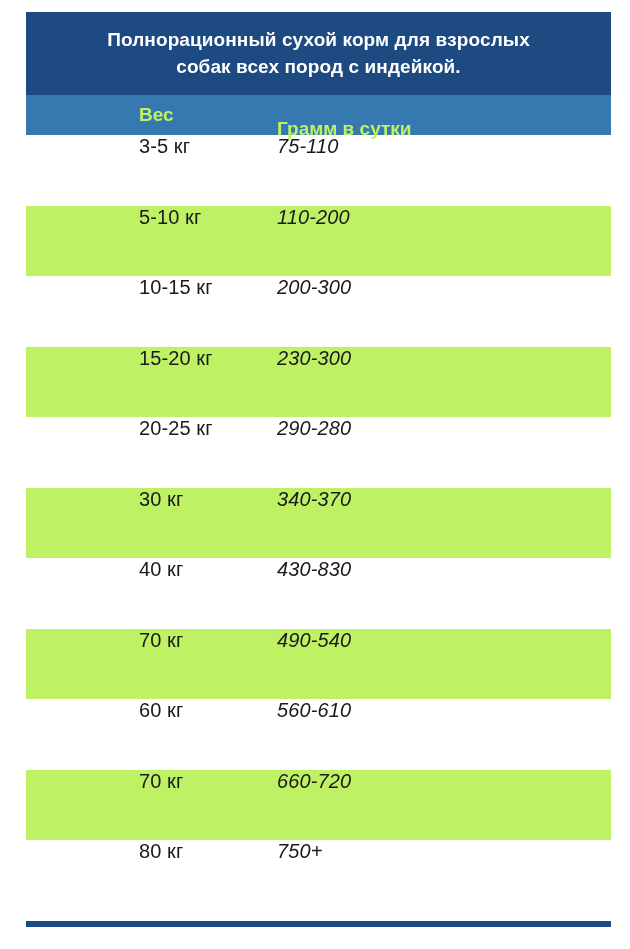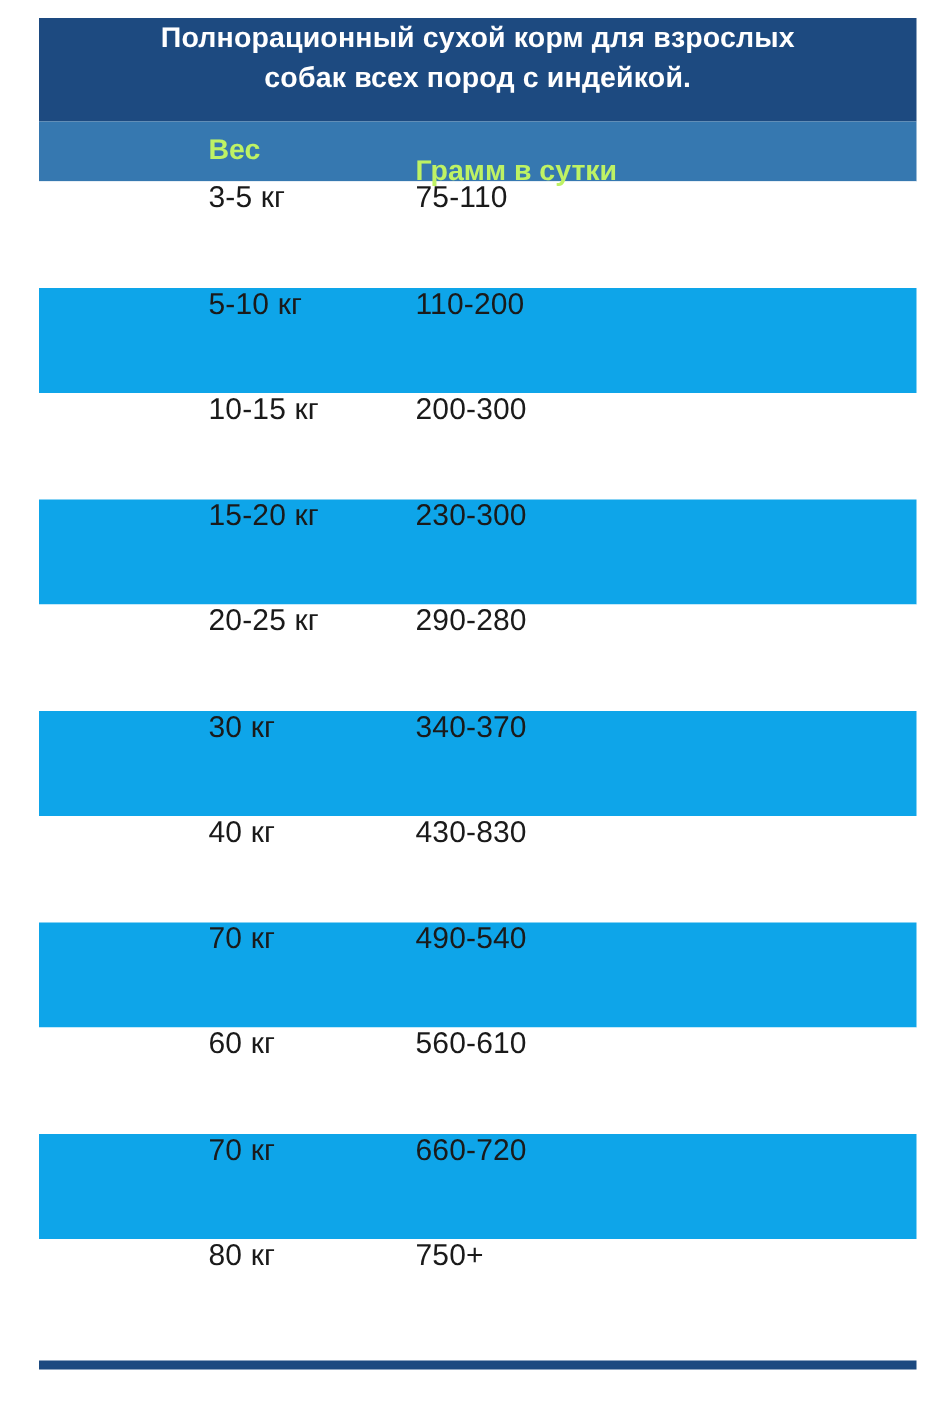--- a/index.html
+++ b/index.html
@@ -29,21 +29,21 @@
   }
 
   
   .table-title {
     background: #1d4a80;
     color: #ffffff;
     font-size: 19px;
     font-weight: bold;
     line-height: 27px;
     text-align: center;
-    padding: 0 60px 15px 60px;
+    padding: 14px 60px 15px 60px;
     box-sizing: border-box;
     letter-spacing: 0.1px;
   }
 
   
   .table-head {
     display: flex;
     background: #3678b0;
     height: 40px;
     align-items: center;
@@ -66,37 +66,38 @@
   
   .table-body {
     background: #ffffff;
   }
   .table-row {
     display: flex;
     height: 70.5px;
     background: #ffffff;
   }
   .table-row.alt {
-    background: #0ea5e9;
+    background: #bef264;
   }
   .table-row .cell {
     font-size: 20px;
     color: #1a1a1a;
     font-weight: normal;
     letter-spacing: 0.1px;
   }
   .table-row .col-weight {
     width: 227px;
     box-sizing: border-box;
     padding-left: 113px;
   }
   .table-row .col-grams {
     flex: 1;
     box-sizing: border-box;
     padding-left: 24px;
+    font-style: italic;
   }
 
   
   .table-footer-bar {
     height: 6px;
     background: #1d4a80;
     margin-top: 10px;
   }
 </style>
 </head>

